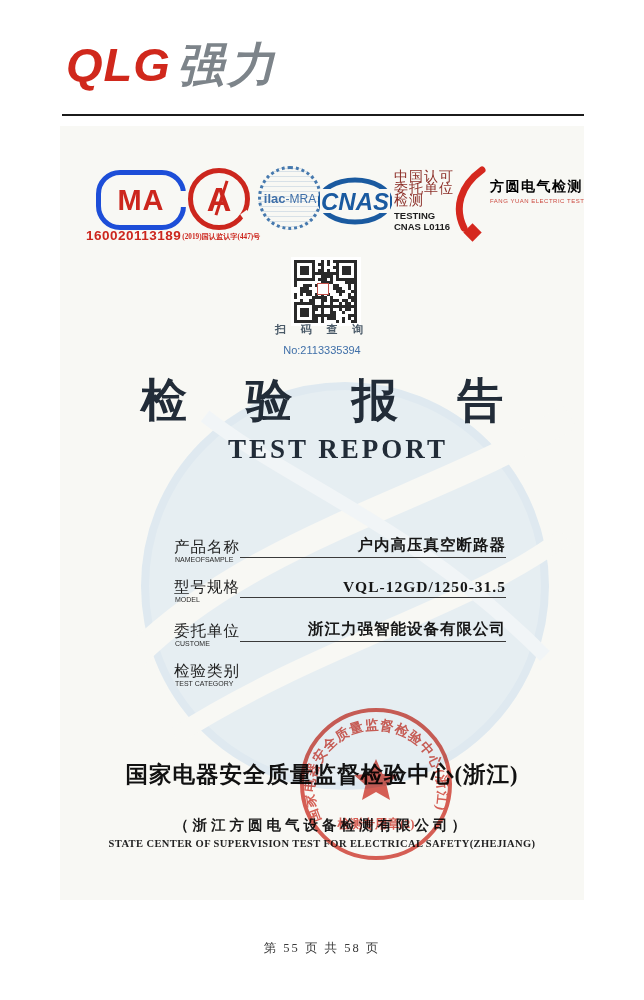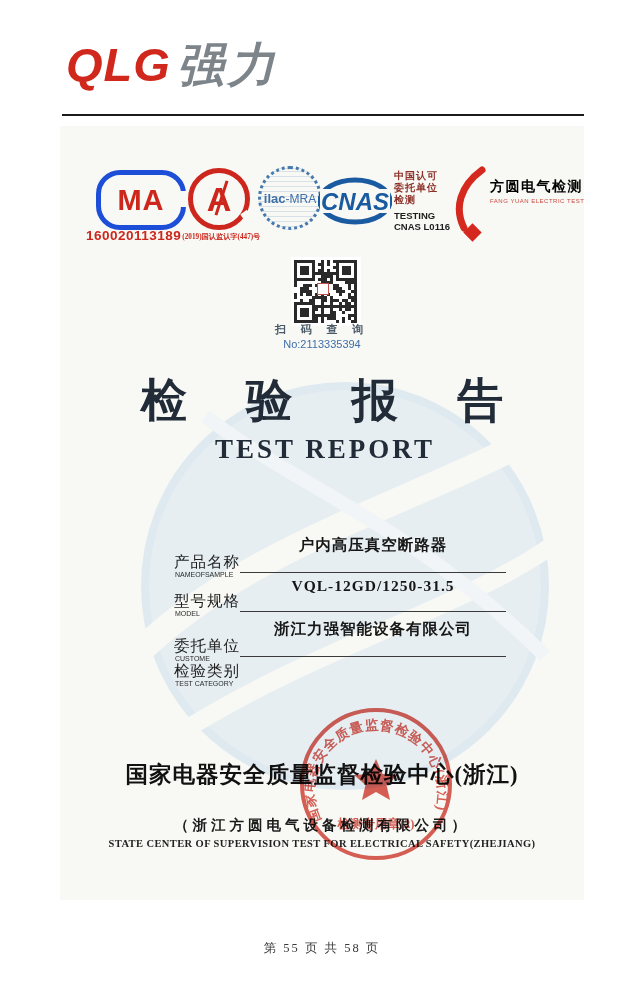--- a/index.html
+++ b/index.html
@@ -28,47 +28,47 @@
   .cal-a{position:relative;color:#cc261d;font-family:"Liberation Sans",sans-serif;font-weight:bold;font-size:34px;line-height:1;}
   .cal-a i{position:absolute;left:13px;top:-2px;width:3px;height:36px;background:#cc261d;transform:rotate(18deg);}
   .cal-num{position:absolute;left:118px;top:105px;color:#cc261d;font-size:8px;font-weight:bold;white-space:nowrap;transform:scale(.9);}
   .ilac{position:absolute;left:198px;top:40px;width:58px;height:58px;border-radius:50%;
         border:3px dotted #4679ae;display:flex;align-items:center;justify-content:center;
         background:repeating-linear-gradient(0deg,rgba(70,121,174,.18) 0 1px,transparent 1px 5px);}
   .ilac-txt{color:#3f6fa8;font-family:"Liberation Sans",sans-serif;font-size:12px;white-space:nowrap;}
   .ilac-txt b{font-size:13px;}
   .cnas-logo{position:absolute;left:258px;top:50px;}
   .cnas-right{position:absolute;left:334px;top:44px;font-family:"Liberation Sans",sans-serif;}
-  .cnas-zh{color:#8c2f28;font-size:10px;font-weight:bold;line-height:12px;letter-spacing:1px;}
+  .cnas-zh{color:#8c2f28;font-size:14px;font-weight:normal;line-height:12px;letter-spacing:1px;}
   .cnas-en{margin-top:4px;color:#1c1c1c;font-size:9.5px;font-weight:bold;line-height:11px;}
   .fy-swoosh{position:absolute;left:388px;top:40px;}
   .fy-text{position:absolute;left:430px;top:52px;}
   .fy-name{color:#000000;font-weight:bold;font-size:14px;letter-spacing:1.5px;font-family:"Liberation Sans",sans-serif;white-space:nowrap;}
   .fy-en{color:#cc4a40;font-size:6px;letter-spacing:.5px;margin-top:2px;white-space:nowrap;font-family:"Liberation Sans",sans-serif;}
   
   .qr-wrap{position:absolute;left:231px;top:131px;width:70px;background:#fff;padding:3px;box-sizing:border-box;}
   .qr-grid{position:relative;width:63px;height:63px;display:grid;grid-template-columns:repeat(21,3px);grid-auto-rows:3px;}
   .qr-grid .m{background:#2a2a2a;}
   .qr-logo{position:absolute;left:26px;top:26px;width:12px;height:12px;background:#fff;border:1px solid #c25048;box-sizing:border-box;}
   .qr-caption{position:absolute;left:0;width:100%;top:196px;text-align:center;color:#4a5a68;
               font-size:11px;font-weight:bold;letter-spacing:6px;}
-  .qr-number{position:absolute;left:0;width:100%;top:212px;text-align:center;color:#3f6fa8;
+  .qr-number{position:absolute;left:0;width:100%;top:218px;text-align:center;color:#3f6fa8;
              font-size:11px;font-family:"Liberation Sans",sans-serif;}
   
   .title-zh{position:absolute;left:0;width:100%;top:244px;text-align:center;color:#222c38;
             font-size:46px;font-weight:bold;letter-spacing:24px;text-indent:24px;white-space:nowrap;}
-  .title-en{position:absolute;left:3px;width:100%;top:308px;text-align:center;color:#222c38;
+  .title-en{position:absolute;left:16px;width:100%;top:308px;text-align:center;color:#222c38;
             font-size:27px;font-weight:bold;letter-spacing:3px;}
   
   .field-row{position:absolute;left:114px;width:332px;display:flex;align-items:flex-end;}
   .field-label{position:relative;font-size:15.5px;color:#1d1d1d;letter-spacing:1px;white-space:nowrap;flex:0 0 auto;}
   .field-sub{position:absolute;left:1px;top:19px;font-size:7px;letter-spacing:0;color:#2a2a2a;
              font-family:"Liberation Sans",sans-serif;white-space:nowrap;}
-  .field-line{flex:1 1 auto;border-bottom:1.4px solid #3a3a3a;text-align:center;
-              font-size:15.5px;font-weight:600;color:#161616;letter-spacing:1px;padding-bottom:16px;white-space:nowrap;}
+  .field-line{flex:1 1 auto;border-bottom:1.4px solid #3a3a3a;text-align:right;
+              font-size:15.5px;font-weight:600;color:#161616;letter-spacing:1px;padding-bottom:1px;white-space:nowrap;}
   .row0{top:409px;} .row1{top:451px;} .row2{top:493px;} .row3{top:535px;}
   
   .issuer-zh{position:absolute;left:0;width:100%;top:633px;text-align:center;color:#111;
              font-size:22.5px;font-weight:bold;letter-spacing:1px;white-space:nowrap;}
   .issuer-en{position:absolute;left:0;width:100%;top:664px;text-align:center;color:#222;
              font-size:10.5px;font-weight:bold;letter-spacing:.4px;white-space:nowrap;margin-top:48px;}
   .issuer-co{position:absolute;left:0;width:100%;top:690px;text-align:center;color:#1a1a1a;
              font-size:14.5px;font-weight:bold;letter-spacing:4px;white-space:nowrap;}
   .seal{position:absolute;left:236px;top:578px;width:160px;height:160px;opacity:.85;mix-blend-mode:multiply;}
   

